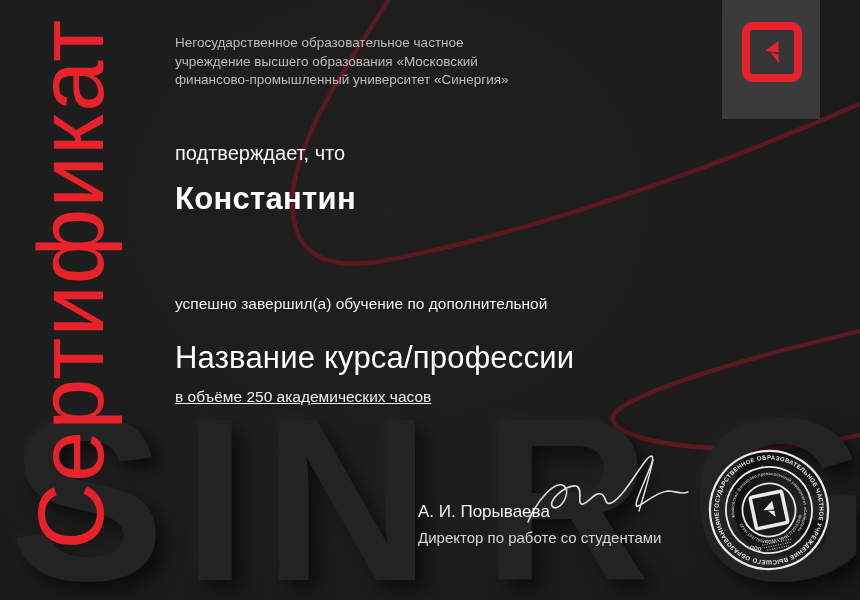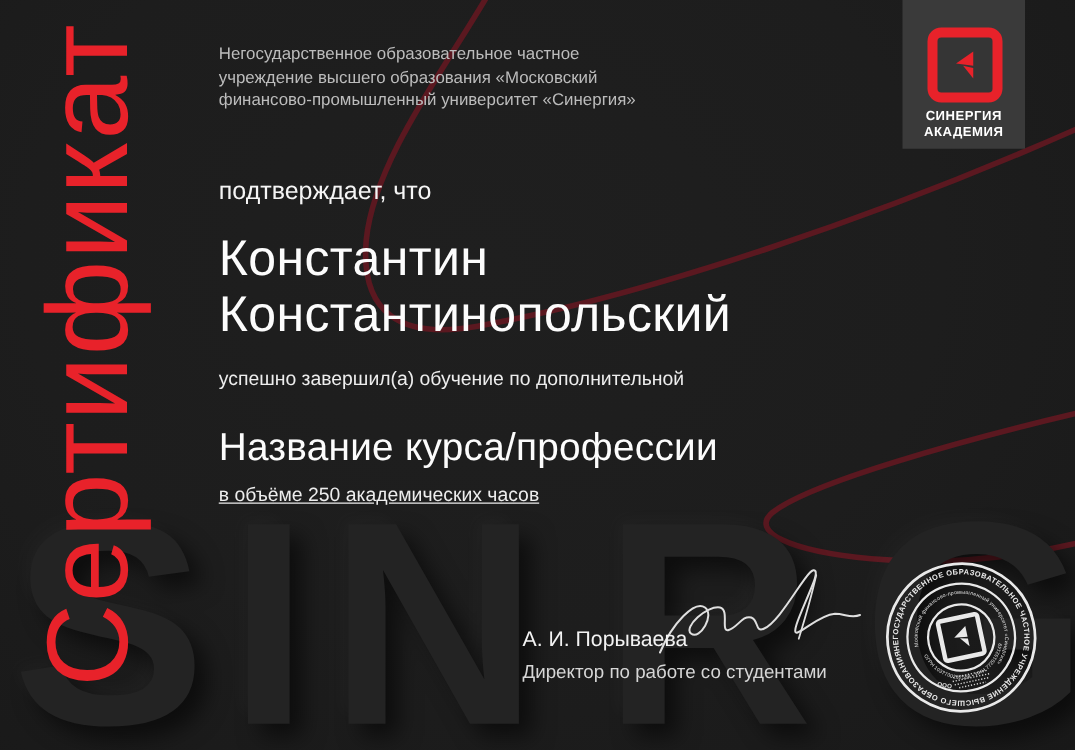--- a/index.html
+++ b/index.html
@@ -28,21 +28,21 @@
     position:absolute;left:20px;top:22px;width:60px;height:60px;
     border:8px solid #e8222a;border-radius:11px;background:#353535;
     display:flex;align-items:center;justify-content:center;
   }
   .brand{position:absolute;left:0;top:87px;width:100%;text-align:center;
     color:#fff;font-weight:700;font-size:10.5px;line-height:12.5px;letter-spacing:.4px;}
   .txt{position:absolute;left:175px;color:#ededed;}
   .institution{top:34px;font-size:13.5px;line-height:18.5px;color:#bcbcbc;}
   .institution span{display:block;}
   .confirms{top:142px;font-size:20px;color:#f5f5f5;}
-  .recipient{top:185px;font-size:40px;line-height:45px;font-weight:400;color:#fcfcfc;letter-spacing:.3px;}
+  .recipient{top:176px;font-size:31px;line-height:45px;font-weight:700;color:#fcfcfc;letter-spacing:.3px;}
   .recipient span{display:block;}
   .completion{top:293px;font-size:15.5px;line-height:21.5px;}
   .completion span{display:block;}
   .course{top:340px;font-size:31px;color:#fcfcfc;letter-spacing:.2px;}
   .hours{top:388px;font-size:15.5px;text-decoration:underline;}
   .signature-svg{position:absolute;left:522px;top:450px;}
   .signer-name{position:absolute;left:418px;top:502px;font-size:17px;color:#f3f3f3;}
   .signer-role{position:absolute;left:418px;top:529px;font-size:15px;color:#d6d6d6;}
   .stamp{position:absolute;left:704px;top:445px;opacity:.96;}
 </style>
@@ -66,37 +66,32 @@
 
   <div class="vertical-title">Сертификат</div>
 
   <div class="logo-panel">
     <div class="logo-square">
       <svg width="30" height="30" viewBox="0 0 100 100">
         <path d="M72 14 L72 52 L26 46 Z" fill="#e8222a"></path>
         <path d="M45 52 L72 58 L72 86 Z" fill="#e8222a"></path>
       </svg>
     </div>
-    <div class="brand">
-      <div>СИНЕРГИЯ</div>
-      <div>АКАДЕМИЯ</div>
-    </div>
   </div>
 
   <div class="txt confirms">подтверждает, что</div>
 
   <div class="txt institution">
     <span>Негосударственное образовательное частное</span>
     <span>учреждение высшего образования «Московский</span>
     <span>финансово-промышленный университет «Синергия»</span>
   </div>
 
   <div class="txt recipient">
     <span>Константин</span>
-    <span>Константинопольский</span>
   </div>
 
   <div class="txt completion">
     <span>успешно завершил(а) обучение по дополнительной</span>
   </div>
 
   <div class="txt course">Название курса/профессии</div>
 
   <div class="txt hours">в объёме 250 академических часов</div>
 

